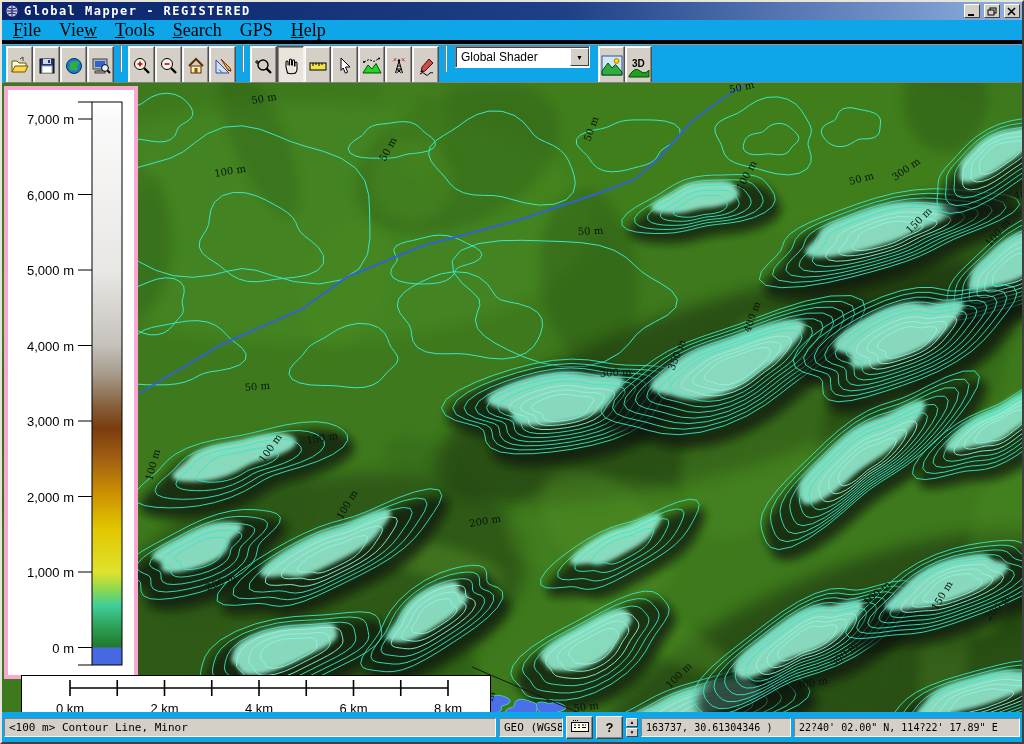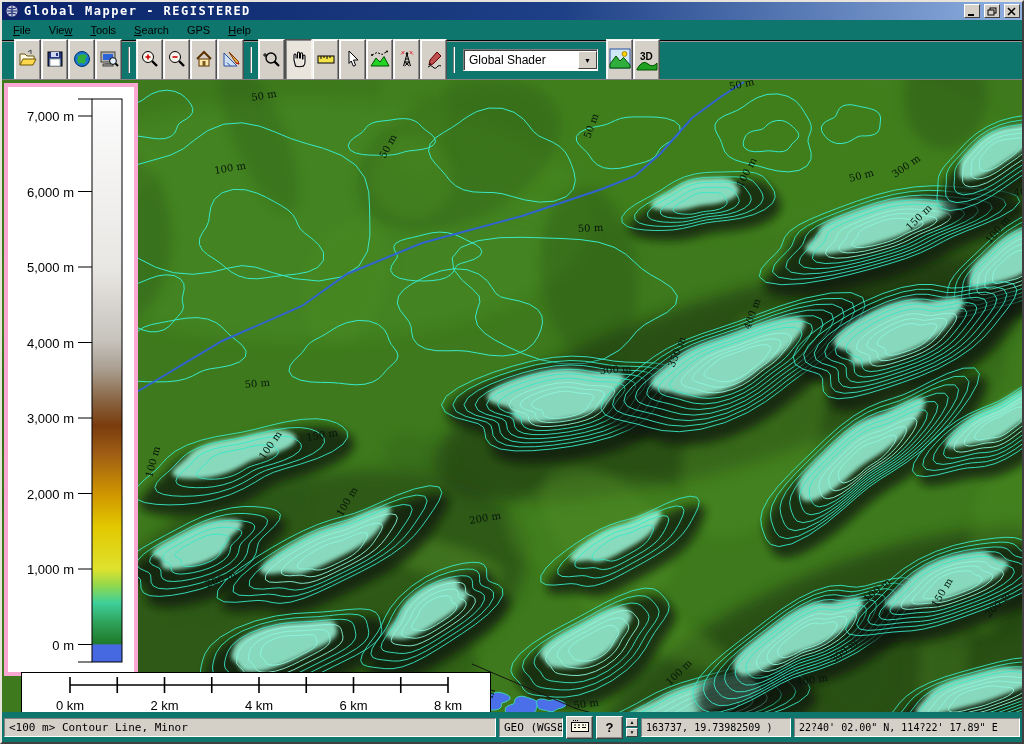--- a/index.html
+++ b/index.html
@@ -1,36 +1,36 @@
 <!DOCTYPE html>
 <html><head>
 <meta charset="utf-8">
 <style>
   html,body{margin:0;padding:0;background:#3a3a3a}
   body{width:1024px;height:744px;overflow:hidden;font-family:"Liberation Sans",sans-serif}
   .window{width:1024px;height:744px;box-sizing:border-box;border:2px solid;
-    border-color:#e8e4dc #404040 #404040 #e8e4dc;background:#0f766e;
+    border-color:#e8e4dc #404040 #404040 #e8e4dc;background:#0ea5e9;
     display:flex;flex-direction:column}
   
   .titlebar{height:18px;flex:0 0 18px;background:linear-gradient(90deg,#0a246a 0%,#1e4086 55%,#8fb0e0 100%);
     display:flex;align-items:center;padding:0 2px;gap:4px}
   .app-icon{width:16px;height:14px;display:inline-flex}
   .title-text{color:#fff;font-family:"DejaVu Sans Mono",monospace;font-weight:bold;font-size:12px;
     letter-spacing:1.5px;flex:1;white-space:nowrap;overflow:hidden}
   .winbtn{width:16px;height:14px;background:#d4d0c8;border:1px solid;padding:0;
     border-color:#fff #404040 #404040 #fff;display:inline-flex;align-items:center;justify-content:center}
   .winbtn svg{display:block}
   
   .menubar{height:20px;flex:0 0 20px;display:flex;align-items:center;padding-left:2px;
-    font-family:Liberation Sans, sans-serif;font-size:11px;color:#000}
+    font-family:Liberation Serif, serif;font-size:18px;color:#000}
   .menu-item{padding:2px 9px;cursor:default}
   .menu-item u{text-decoration:underline}
   
-  .toolbar{height:34px;flex:0 0 34px;display:flex;align-items:center;padding:2px 12px;
-    border-top:1px solid #000000;box-shadow:inset 0 1px 0 #9a9690}
+  .toolbar{height:34px;flex:0 0 34px;display:flex;padding:2px 4px;
+    border-top:4px solid #000000;box-shadow:inset 0 1px 0 #9a9690}
   .tbtn{width:27px;height:42px;flex:0 0 27px;background:#d4d0c8;border:1px solid;padding:0;
     border-color:#f4f2ee #505050 #505050 #f4f2ee;box-shadow:inset -1px -1px 0 #8a8a8a,inset 1px 1px 0 #ffffff;
     display:inline-flex;align-items:center;justify-content:center}
   .tbtn.pressed{border-color:#505050 #f4f2ee #f4f2ee #505050;box-shadow:inset 1px 1px 0 #8a8a8a;background:#e9e5dd}
   .tsep{width:0;height:26px;margin:0 6px;border-left:1px solid #808080;border-right:1px solid #ffffff}
   .combo{width:128px;height:20px;background:#fff;border:1px solid;margin:0 8px 0 2px;
     border-color:#808080 #ffffff #ffffff #808080;box-shadow:inset 1px 1px 0 #404040;
     display:flex;align-items:center;font-size:12px;padding-left:5px;font-family:"Liberation Sans",sans-serif}
   .combo-btn{margin-left:auto;width:17px;height:16px;background:#d4d0c8;border:1px solid;
     border-color:#fff #404040 #404040 #fff;display:flex;align-items:center;justify-content:center;
@@ -581,17 +581,17 @@
             <rect x="0.5" y="2.5" width="17" height="9" fill="#fffbe8" stroke="#000"></rect>
             <path d="M3 5 h2 M7 5 h2 M11 5 h2 M3 7.5 h2 M7 7.5 h2 M11 7.5 h4 M14 5 h1" stroke="#000"></path>
             <path d="M2 0.5 h6" stroke="#000" stroke-dasharray="1 1"></path>
           </svg></span>
     </button>
     <button class="sb-btn">?</button>
     <span class="spin">
       <button class="sp">▲</button>
       <button class="sp">▼</button>
     </span>
-    <div class="sb-panel sb-coord">163737,  19.73982509 )</div>
+    <div class="sb-panel sb-coord">163737,  30.61304346 )</div>
     <div class="sb-panel sb-latlon">22?40' 02.00" N, 114?22' 17.89" E</div>
   </div>
 
 </div>
 
 </body></html>

